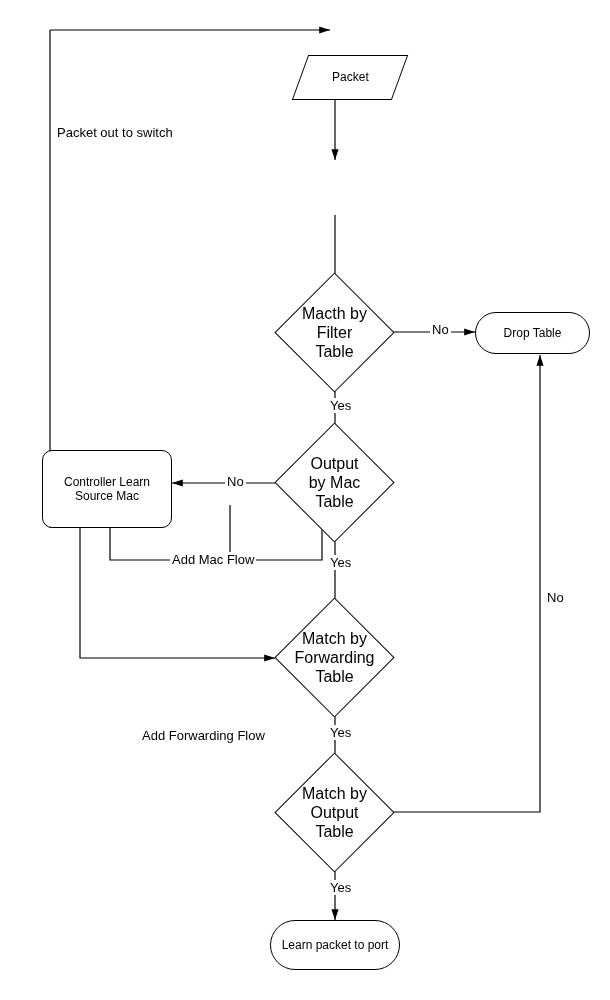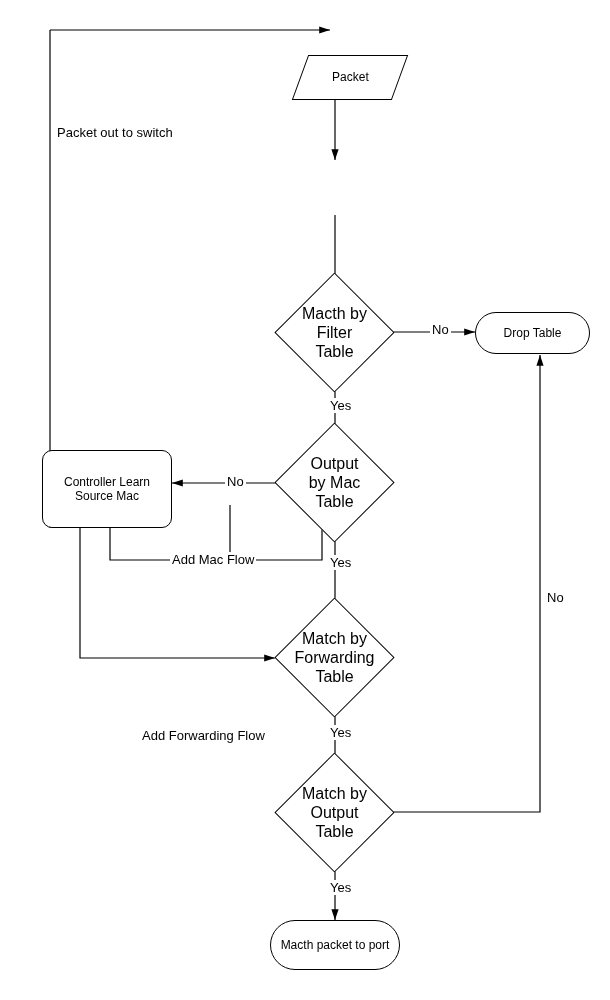--- a/index.html
+++ b/index.html
@@ -156,21 +156,21 @@
     <div class="diamond"></div>
     <div class="diamond-label">Match by Output Table</div>
   </div>
 
   <div class="diamond-wrap" style="left:292px; top:615px; width:85px; height:85px;">
     <div class="diamond"></div>
     <div class="diamond-label">Match by Forwarding Table</div>
   </div>
 
   <div class="node terminator" style="left:270px; top:920px; width:130px; height:50px;">
-    <span>Macth packet to port</span>
+    <span>Learn packet to port</span>
   </div>
 
   <div class="edge-label" style="left:328px; top:398px;">Yes</div>
   <div class="edge-label" style="left:328px; top:555px;">Yes</div>
   <div class="edge-label" style="left:328px; top:725px;">Yes</div>
   <div class="edge-label" style="left:328px; top:880px;">Yes</div>
 
   <div class="edge-label" style="left:430px; top:322px;">No</div>
   <div class="edge-label" style="left:225px; top:474px;">No</div>
   <div class="edge-label" style="left:545px; top:590px;">No</div>

